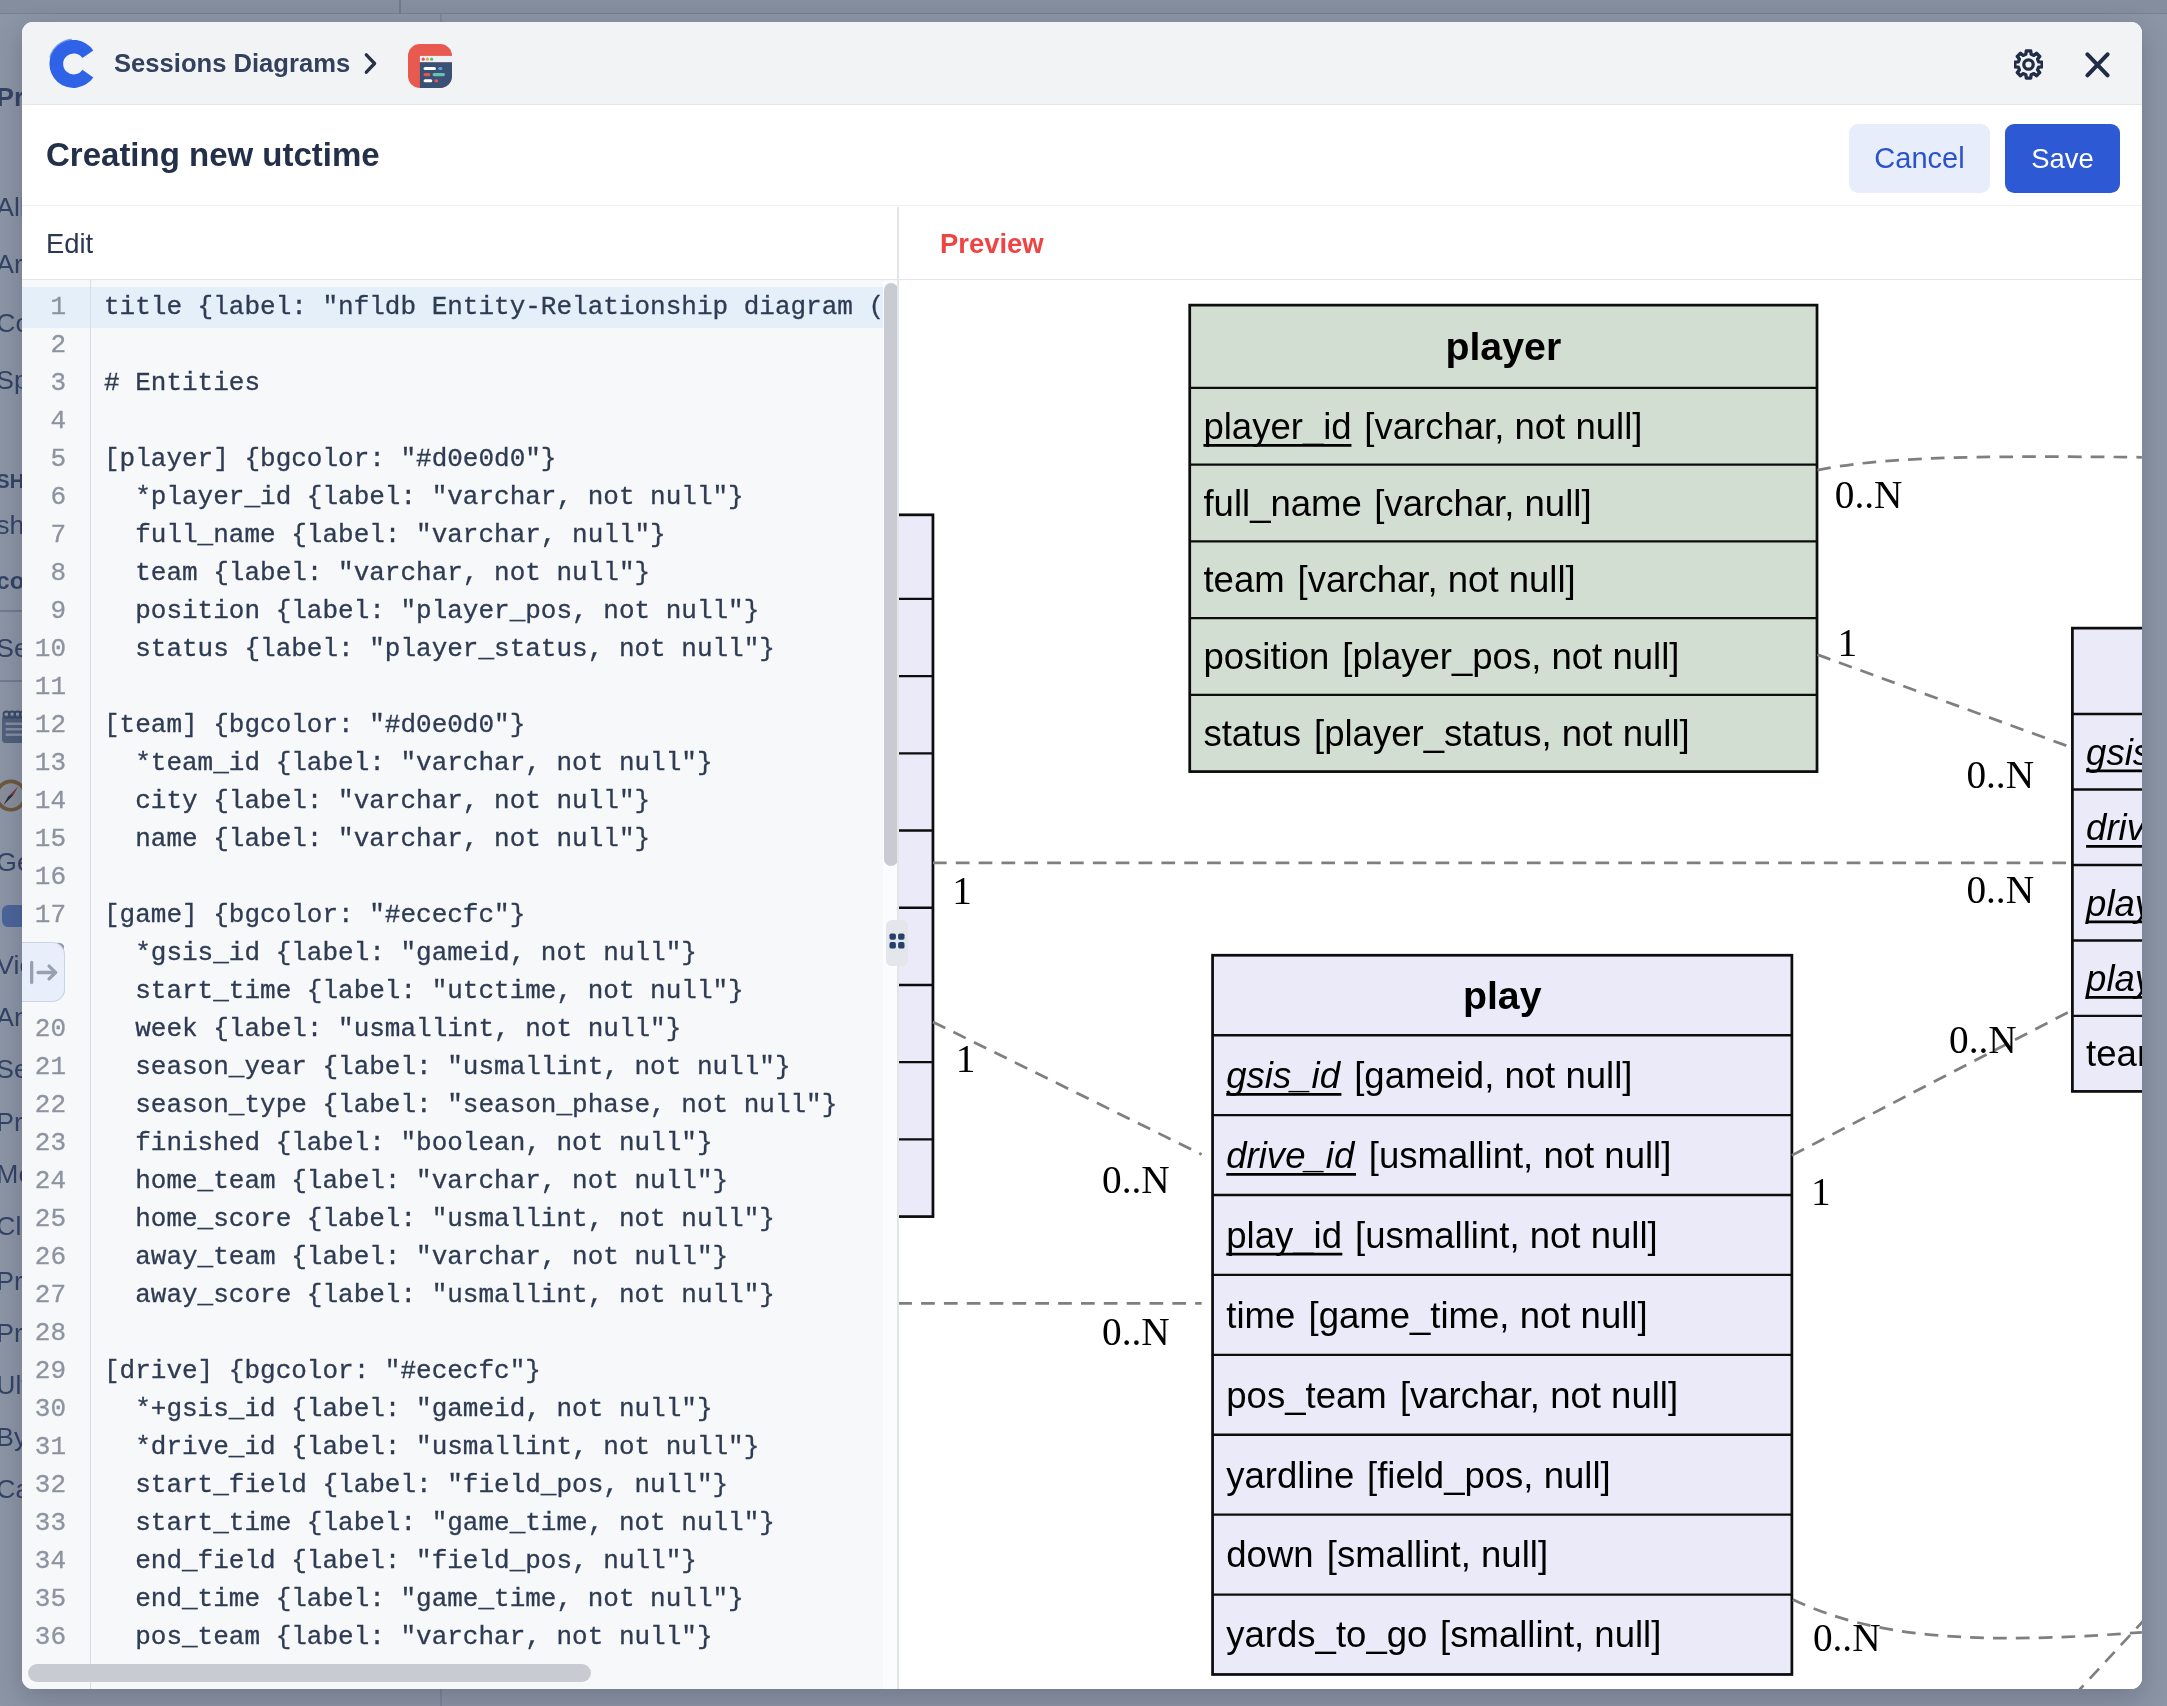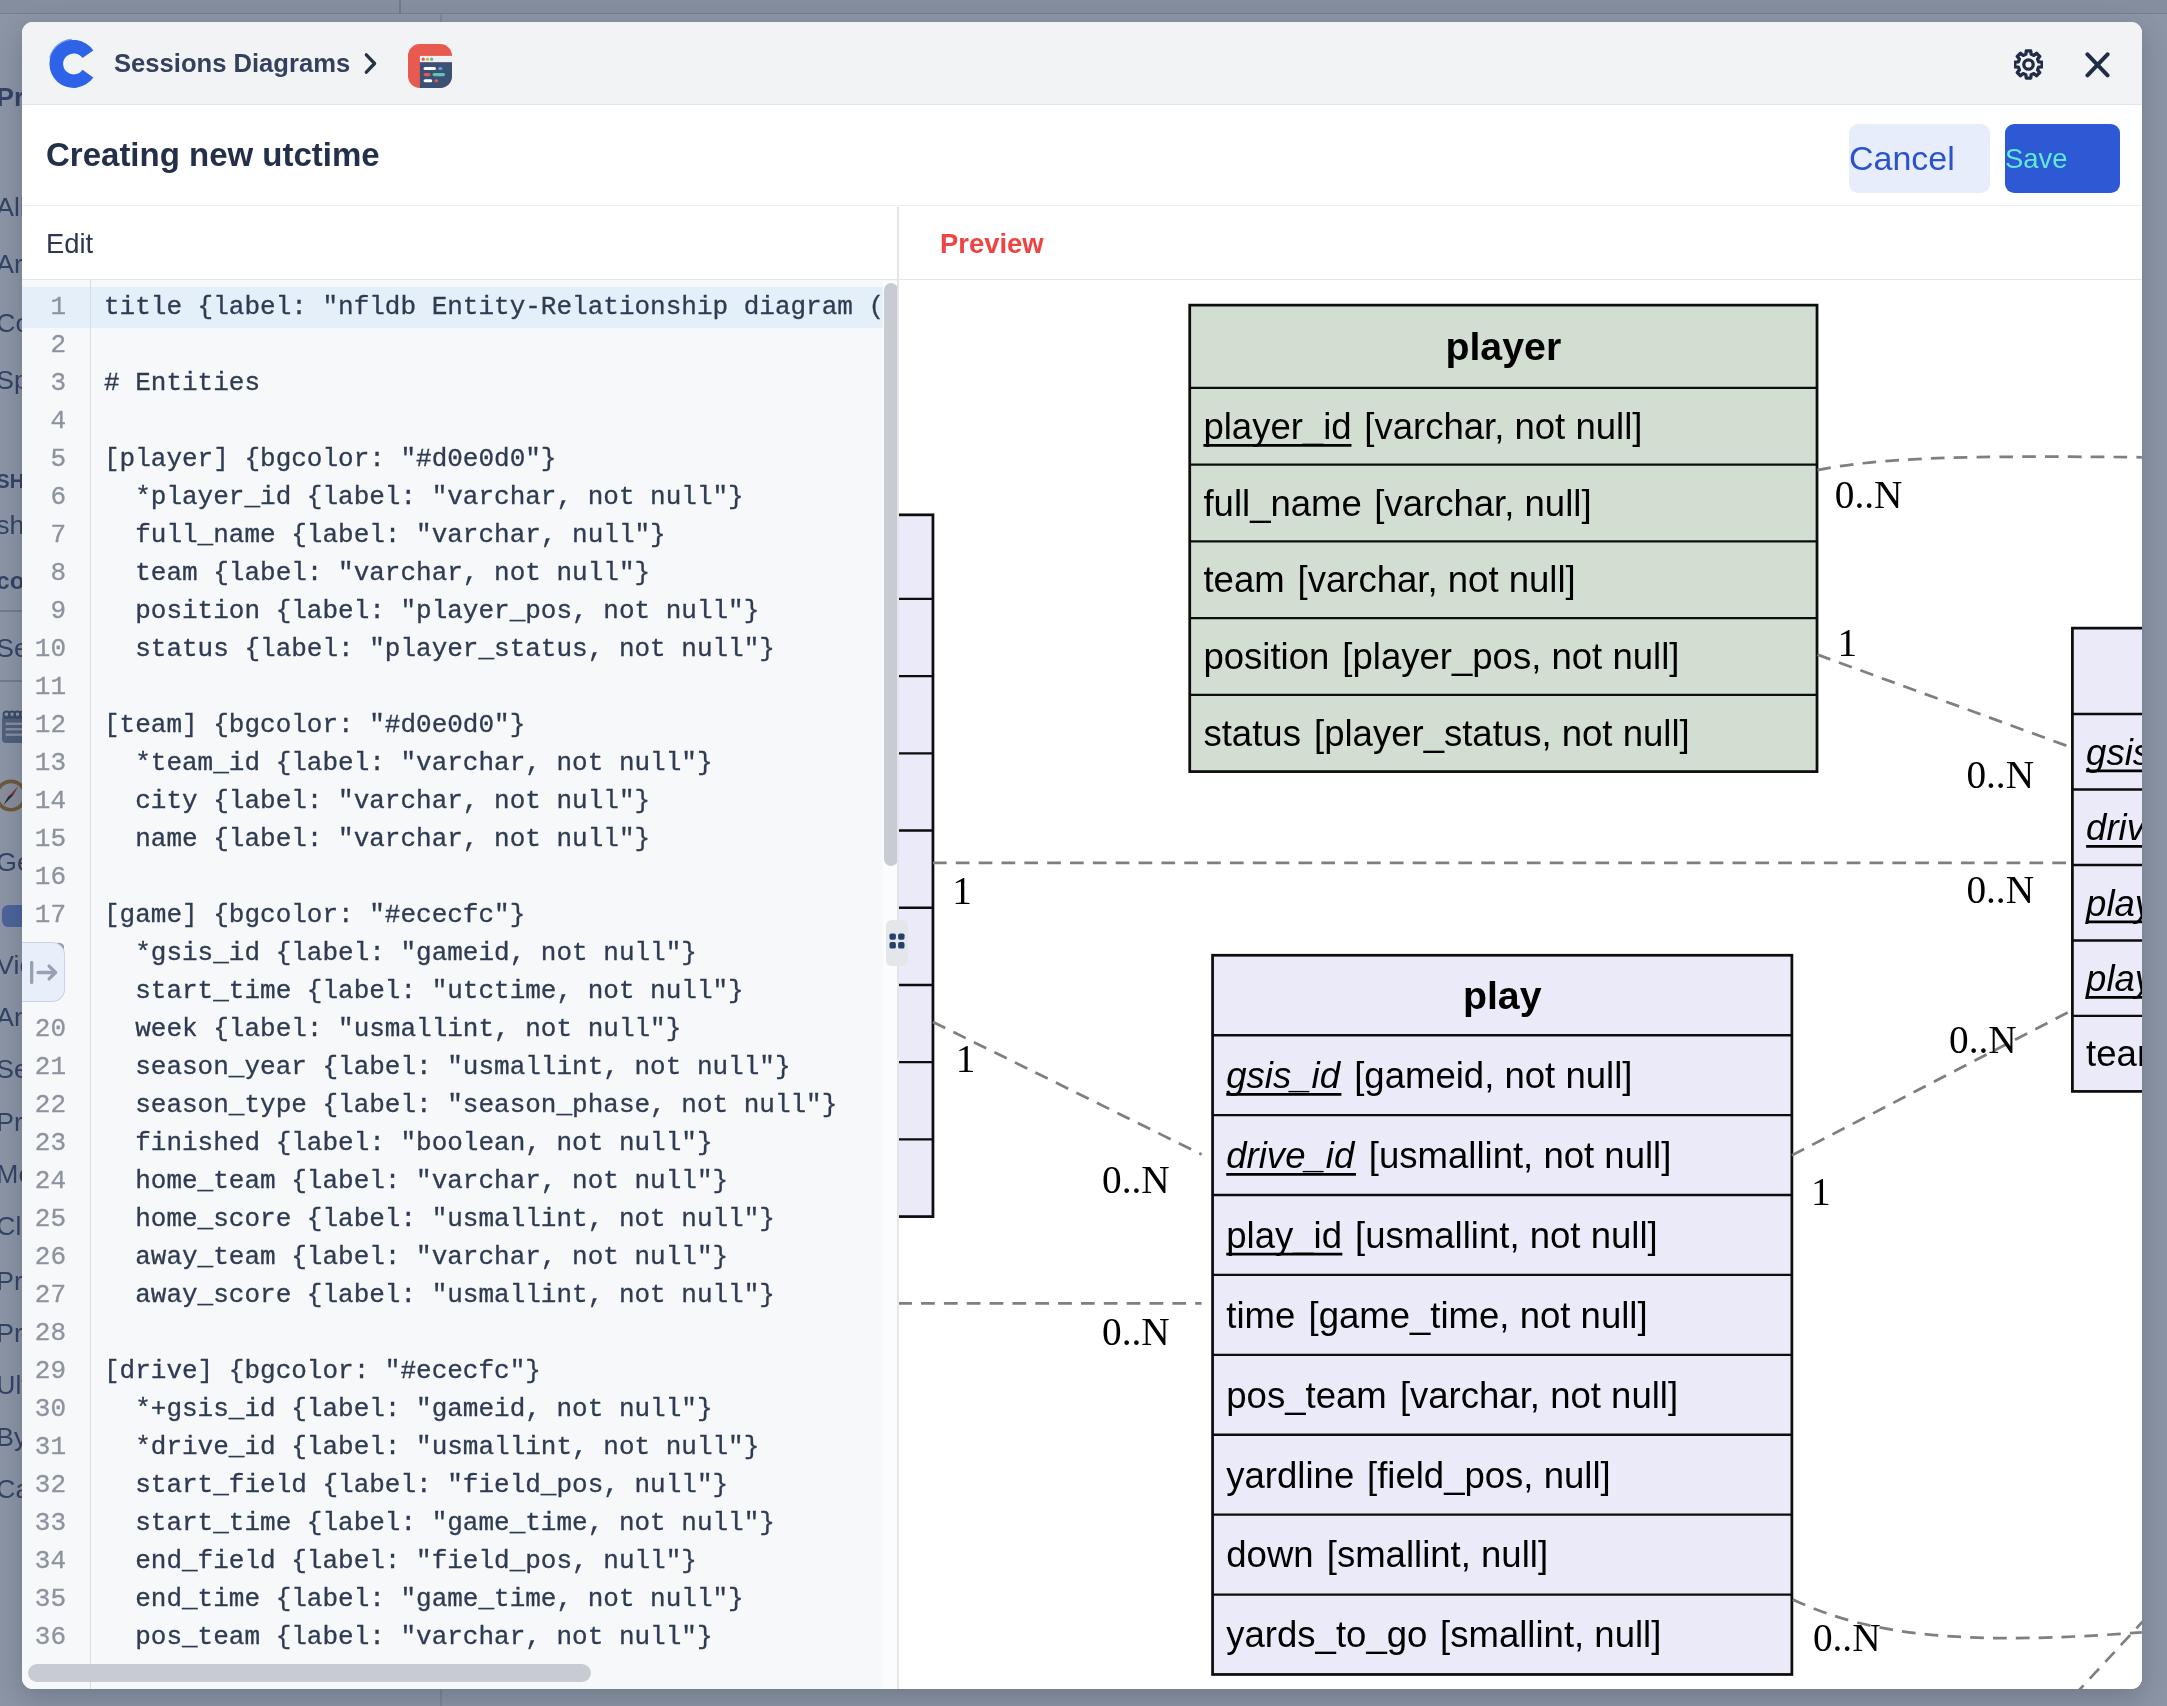--- a/index.html
+++ b/index.html
@@ -98,22 +98,22 @@
   <svg class="abs" style="left:1992px;top:26.5px" width="29" height="31" viewBox="0 0 32 34">
     <path d="M18.5 2.0 L13.5 2.0 L13.1 5.8 L10.1 7.0 L7.2 4.6 L3.6 8.2 L6.0 11.1 L4.8 14.1 L1.0 14.5 L1.0 19.5 L4.8 19.9 L6.0 22.9 L3.6 25.8 L7.2 29.4 L10.1 27.0 L13.1 28.2 L13.5 32.0 L18.5 32.0 L18.9 28.2 L21.9 27.0 L24.8 29.4 L28.4 25.8 L26.0 22.9 L27.2 19.9 L31.0 19.5 L31.0 14.5 L27.2 14.1 L26.0 11.1 L28.4 8.2 L24.8 4.6 L21.9 7.0 L18.9 5.8 Z" fill="none" stroke="#212c47" stroke-width="3.6" stroke-linejoin="round"></path>
     <circle cx="16" cy="17" r="5.2" fill="none" stroke="#212c47" stroke-width="3.6"></circle>
   </svg>
   <svg class="abs" style="left:2063px;top:30px" width="25" height="25.6" viewBox="0 0 27 28">
     <path d="M2.5 2.5 L24.5 25.5 M24.5 2.5 L2.5 25.5" stroke="#212c47" stroke-width="4.4" stroke-linecap="round"></path>
   </svg>
 
   <div class="abs" style="left:0;top:83px;width:2120px;height:101px;background:#fff;border-bottom:0.9px solid #edeff2"></div>
   <div class="abs" style="left:24px;top:114px;font-size:33px;font-weight:700;color:#24304a">Creating new utctime</div>
-  <div class="abs" style="left:1827px;top:102px;width:141px;height:69px;border-radius:9.1px;background:#e8edfb;color:#2a52cb;font-size:34px;font-weight:500;text-align:left;line-height:69px">Cancel</div>
-  <div class="abs" style="left:1983px;top:102px;width:115px;height:69px;border-radius:9.1px;background:#2d59d4;color:#5eead4;font-size:27.4px;font-weight:500;text-align:left;line-height:69px">Save</div>
+  <div class="abs" style="left:1827px;top:102px;width:141px;height:69px;border-radius:9.1px;background:#e8edfb;color:#2a52cb;font-size:29px;font-weight:500;text-align:center;line-height:69px">Cancel</div>
+  <div class="abs" style="left:1983px;top:102px;width:115px;height:69px;border-radius:9.1px;background:#2d59d4;color:#ffffff;font-size:27.4px;font-weight:500;text-align:center;line-height:69px">Save</div>
 
   <div class="abs" style="left:0;top:185px;width:2120px;height:73px;background:#fff;border-bottom:0.9px solid #e4e6ea"></div>
   <div class="abs" style="left:24px;top:185px;height:73px;line-height:73px;font-size:27.4px;font-weight:400;color:#2b3850">Edit</div>
   <div class="abs" style="left:918px;top:185px;height:73px;line-height:73px;font-size:27.4px;font-weight:700;color:#ef4444">Preview</div>
 
   <div class="abs" style="left:0;top:258px;width:875px;height:1409px;background:#f7f8fa;overflow:hidden">
     <div class="abs" style="left:0;top:6.9px;width:861px;height:41px;background:#e5effa"></div>
     <div class="abs" style="left:68px;top:0;width:0.9px;height:1409px;background:#dadce1"></div>
     <pre class="abs" style="left:0;top:8.2px;width:44px;text-align:right;color:#8d93a0">1
 2

